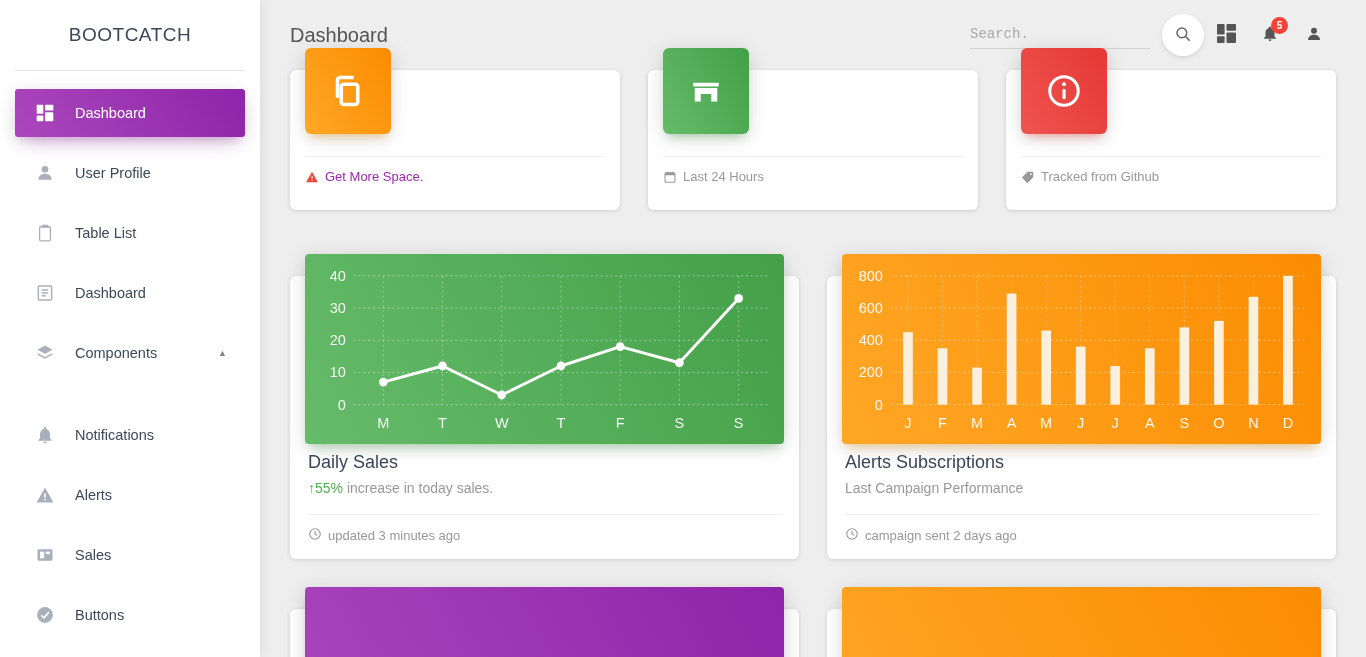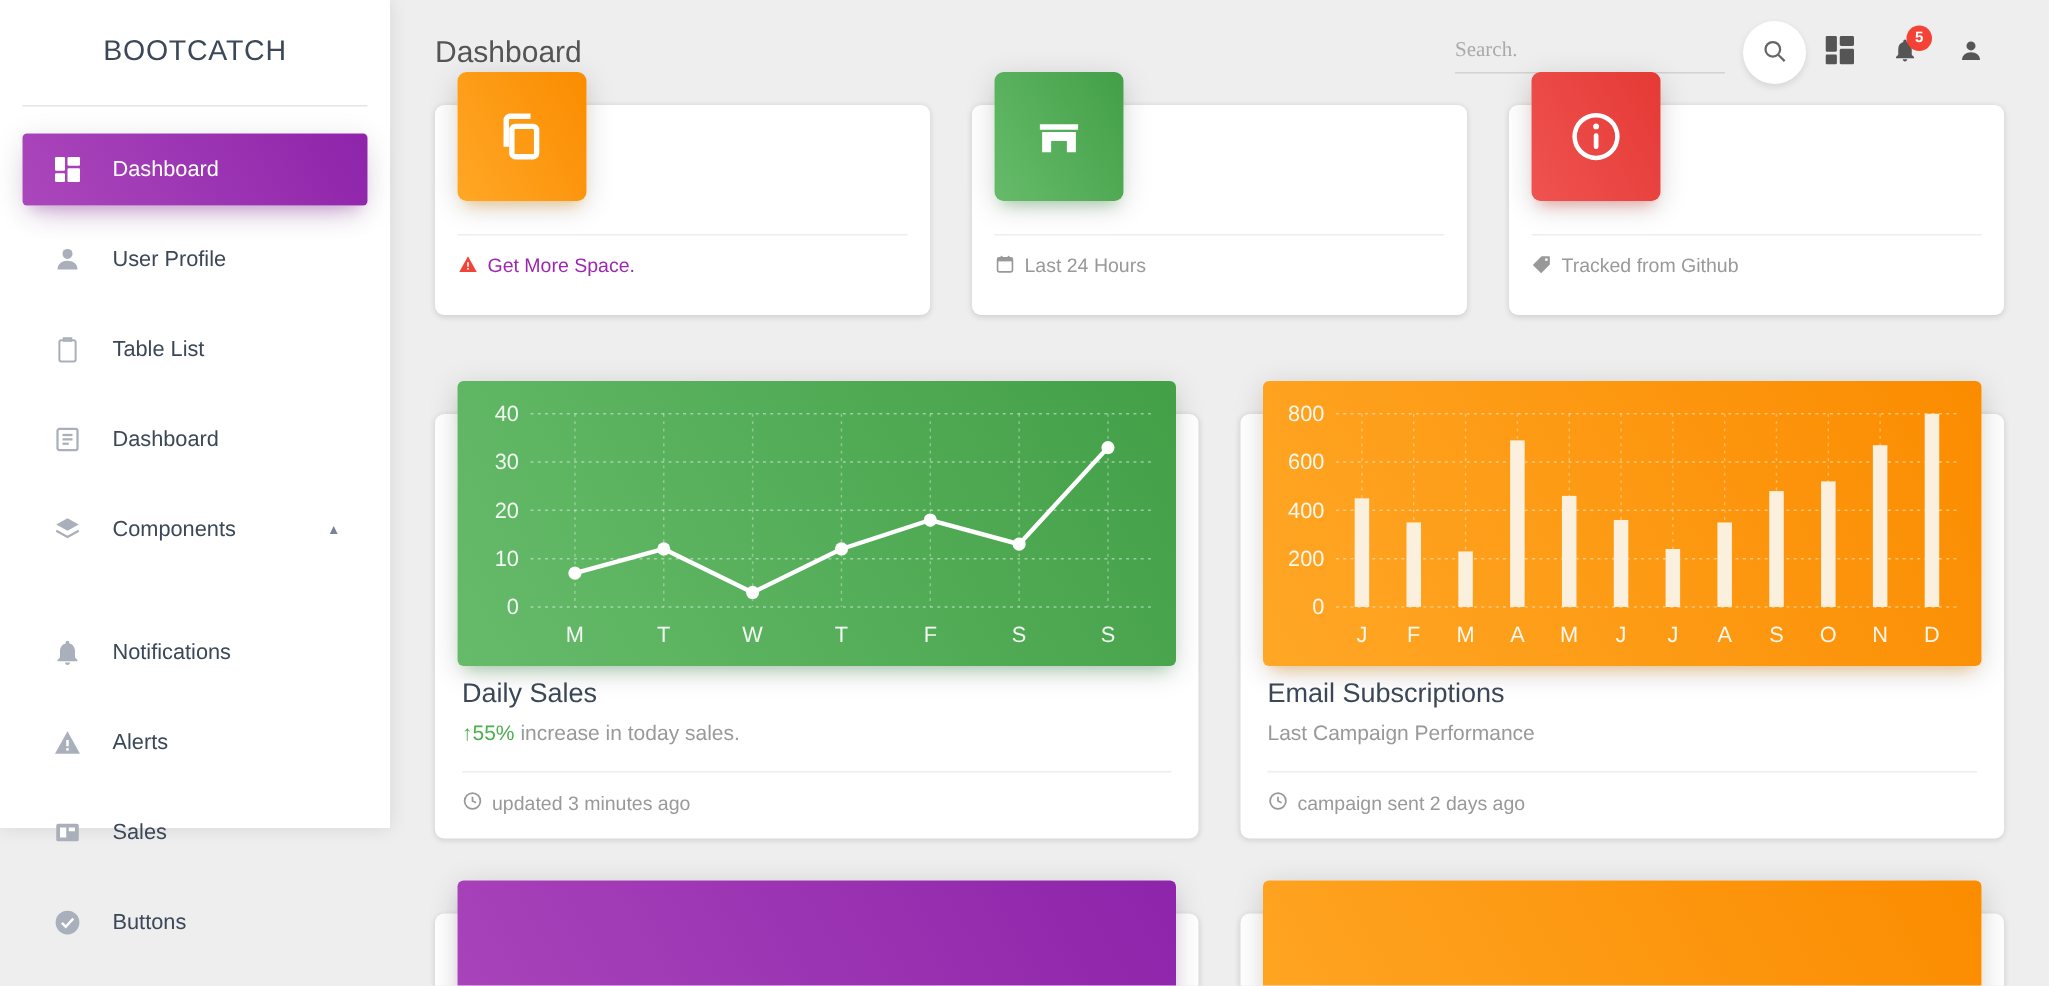--- a/index.html
+++ b/index.html
@@ -6,21 +6,21 @@
   html, body {
     width: 1366px; height: 657px;
     overflow: hidden;
     font-family: "Liberation Sans", sans-serif;
     background: #eeeeee;
   }
 
   
   #sidebar {
     position: absolute; left: 0; top: 0;
-    width: 260px; height: 552px;
+    width: 260px; height: 657px;
     background: #ffffff;
     box-shadow: 0 0 12px rgba(0,0,0,0.10);
     z-index: 20;
   }
   #brand {
     height: 70px;
     display: flex; align-items: center; justify-content: center;
     font-size: 19px; letter-spacing: .5px;
     color: #3c4858;
     font-weight: 400;
@@ -77,21 +77,21 @@
   }
   #page-title { font-size: 20px; color: #555555; font-weight: 400; }
   #navbar-right {
     margin-left: auto;
     display: flex; align-items: center;
   }
   #search-input {
     width: 180px;
     border: none; border-bottom: 1px solid #d2d2d2;
     background: transparent;
-    font-family: Liberation Serif, serif;
+    font-family: Liberation Mono, monospace;
     font-size: 14px; color: #4d7c0f;
     padding: 4px 0 6px 0;
     outline: none;
   }
   #search-input::placeholder { color: #aaaaaa; }
   #search-btn {
     width: 42px; height: 42px; margin-left: 12px;
     border-radius: 50%; background: #ffffff;
     border: none; cursor: pointer;
     display: flex; align-items: center; justify-content: center;
@@ -149,21 +149,21 @@
   .stat-head {
     padding-top: 18px; text-align: right; min-height: 74px;
   }
   .stat-category { font-size: 14px; color: #999999; }
   .stat-value {
     font-size: 25px; color: #3c4858; margin-top: 3px; font-weight: 300;
   }
   .stat-value .unit { font-size: 15px; color: #777; }
   .stat-divider { height: 1px; background: #eeeeee; margin-top: 12px; }
   .stat-footer {
-    display: flex; align-items: flex-start; gap: 6px;
+    display: flex; align-items: flex-end; gap: 6px;
     padding-top: 12px; font-size: 13px; color: #999999;
   }
   .stat-footer .fi { display: flex; align-items: center; }
   .stat-footer a { color: #9c27b0; text-decoration: none; }
 
   
   #charts-row { display: flex; gap: 28px; margin-bottom: 28px; }
   #charts-row2 { display: flex; gap: 28px; }
   .chart-card {
     flex: 1 1 0; background: #fff; border-radius: 6px;
@@ -538,21 +538,21 @@
                 <text x="273.8333333333333" y="163" fill="rgba(255,255,255,.92)" font-size="15" font-family="&quot;Liberation Sans&quot;, sans-serif" text-anchor="middle">J</text>
                 <text x="309.5" y="163" fill="rgba(255,255,255,.92)" font-size="15" font-family="&quot;Liberation Sans&quot;, sans-serif" text-anchor="middle">A</text>
                 <text x="345.16666666666663" y="163" fill="rgba(255,255,255,.92)" font-size="15" font-family="&quot;Liberation Sans&quot;, sans-serif" text-anchor="middle">S</text>
                 <text x="380.8333333333333" y="163" fill="rgba(255,255,255,.92)" font-size="15" font-family="&quot;Liberation Sans&quot;, sans-serif" text-anchor="middle">O</text>
                 <text x="416.5" y="163" fill="rgba(255,255,255,.92)" font-size="15" font-family="&quot;Liberation Sans&quot;, sans-serif" text-anchor="middle">N</text>
                 <text x="452.16666666666663" y="163" fill="rgba(255,255,255,.92)" font-size="15" font-family="&quot;Liberation Sans&quot;, sans-serif" text-anchor="middle">D</text>
               </g>
           </svg>
         </div>
         <div class="chart-body">
-          <div class="chart-title">Email Subscriptions</div>
+          <div class="chart-title">Alerts Subscriptions</div>
           <div class="chart-sub">Last Campaign Performance</div>
           <div class="chart-divider"></div>
           <div class="chart-foot">
             <span>
               <svg width="14" height="14" viewBox="0 0 24 24" fill="none" stroke="currentColor" stroke-width="2">
                 <circle cx="12" cy="12" r="9"></circle>
                 <polyline points="12,7 12,12 16,14"></polyline>
               </svg>
             </span>
             <span>campaign sent 2 days ago</span>

